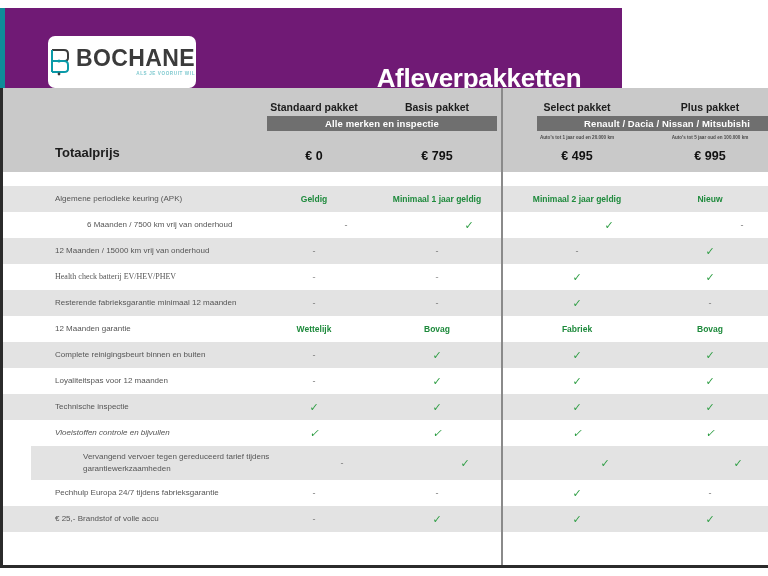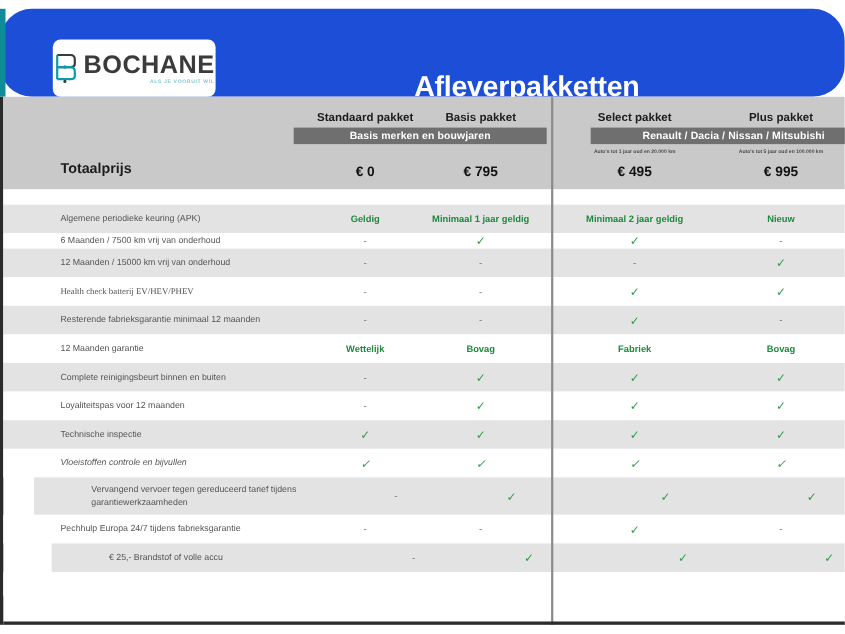--- a/index.html
+++ b/index.html
@@ -12,25 +12,24 @@
   #page {
     position: relative;
     width: 768px; height: 576px;
     background: #ffffff;
   }
 
   
   .banner {
     position: absolute;
     left: 0; top: 8px;
-    width: 768px; height: 80px;
-    background: #1d4ed8;
+    width: 622px; height: 80px;
+    background: #701a75;
     display: flex;
     align-items: center;
-    border-radius: 29px;
   }
   .banner-left-edge {
     position: absolute;
     left: 0; top: 0; width: 5px; height: 80px;
     background: #0e8d99;
   }
   .logo-card {
     position: absolute;
     left: 48px; top: 28px;
     width: 148px; height: 52px;
@@ -133,21 +132,21 @@
     position: absolute;
     text-align: center;
     font-size: 8px;
     color: #6a6a6a;
   }
   .cell.txt { font-weight: bold; color: #1e8a3c; font-size: 8.5px; }
   .cell.check { color: #2f9e45; font-size: 11px; }
   .cell.dash  { color: #777777; font-size: 9px; }
 
   
-  .c0 { left: 274px; width: 110px; }
+  .c0 { left: 256px; width: 110px; }
   .c1 { left: 370px; width: 128px; }
   .c2 { left: 500px; width: 148px; }
   .c3 { left: 648px; width: 118px; }
 
   .vsep {
     position: absolute;
     left: 498px; top: 0; width: 2px; height: 480px;
     background: #8a8a8a;
   }
   .bottom-edge {
@@ -189,21 +188,21 @@
   <div class="sheet">
 
     <div class="header-block">
       <div class="totaal">Totaalprijs</div>
 
       <div class="pkg-name c0">Standaard pakket</div>
       <div class="pkg-name c1">Basis pakket</div>
       <div class="pkg-name c2">Select pakket</div>
       <div class="pkg-name c3">Plus pakket</div>
 
-      <div class="grp-banner" style="left:264px;width:230px;">Basis merken en bouwjaren</div>
+      <div class="grp-banner" style="left:264px;width:230px;">Alle merken en inspectie</div>
       <div class="grp-banner" style="left:534px;width:260px;">Renault / Dacia / Nissan / Mitsubishi</div>
 
       <div class="grp-sub c2">Auto's tot 1 jaar oud en 20.000 km</div>
       <div class="grp-sub c3">Auto's tot 5 jaar oud en 100.000 km</div>
 
       <div class="price c0">€ 0</div>
       <div class="price c1">€ 795</div>
       <div class="price c2">€ 495</div>
       <div class="price c3">€ 995</div>
     </div>
@@ -211,21 +210,21 @@
     <div class="gap-row"></div>
 
     <div class="rows" id="rows-host">
         <div class="row odd" style="height: 26px;">
           <div class="row-label">Algemene periodieke keuring (APK)</div>
           <div class="cell c0 txt">Geldig</div>
           <div class="cell c1 txt">Minimaal 1 jaar geldig</div>
           <div class="cell c2 txt">Minimaal 2 jaar geldig</div>
           <div class="cell c3 txt">Nieuw</div>
         </div>
-        <div class="row even" style="height: 14px;">
+        <div class="row even" style="height: 26px; margin-left: 32px;">
           <div class="row-label">6 Maanden / 7500 km vrij van onderhoud</div>
           <div class="cell c0 dash">-</div>
           <div class="cell c1 check">✓</div>
           <div class="cell c2 check">✓</div>
           <div class="cell c3 dash">-</div>
         </div>
         <div class="row odd" style="height: 26px;">
           <div class="row-label">12 Maanden / 15000 km vrij van onderhoud</div>
           <div class="cell c0 dash">-</div>
           <div class="cell c1 dash">-</div>
@@ -288,21 +287,21 @@
           <div class="cell c2 check">✓</div>
           <div class="cell c3 check">✓</div>
         </div>
         <div class="row even" style="height: 26px;">
           <div class="row-label">Pechhulp Europa 24/7 tijdens fabrieksgarantie</div>
           <div class="cell c0 dash">-</div>
           <div class="cell c1 dash">-</div>
           <div class="cell c2 check">✓</div>
           <div class="cell c3 dash">-</div>
         </div>
-        <div class="row odd" style="height: 26px; margin-left: 44px;">
+        <div class="row odd" style="height: 26px;">
           <div class="row-label">€ 25,- Brandstof of  volle accu</div>
           <div class="cell c0 dash">-</div>
           <div class="cell c1 check">✓</div>
           <div class="cell c2 check">✓</div>
           <div class="cell c3 check">✓</div>
         </div>
       </div>
 
     <div class="tail-white"></div>
 

